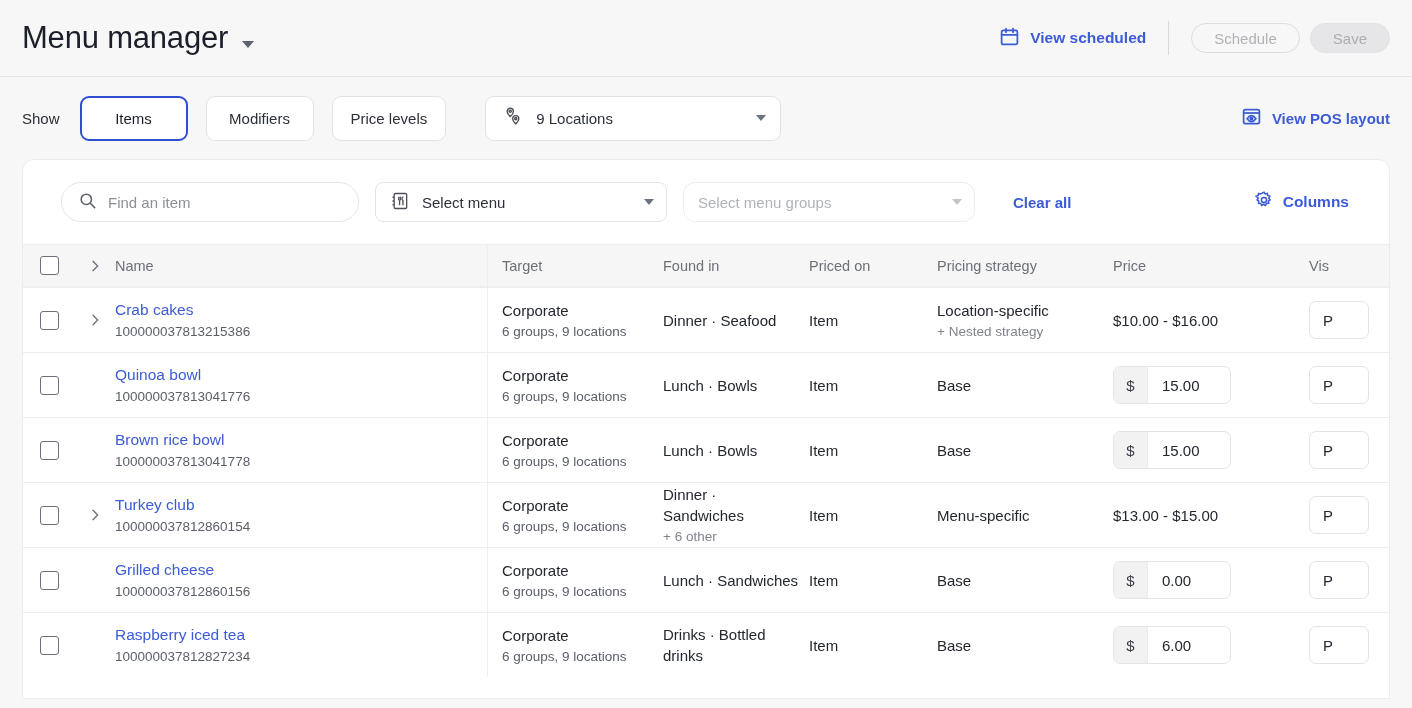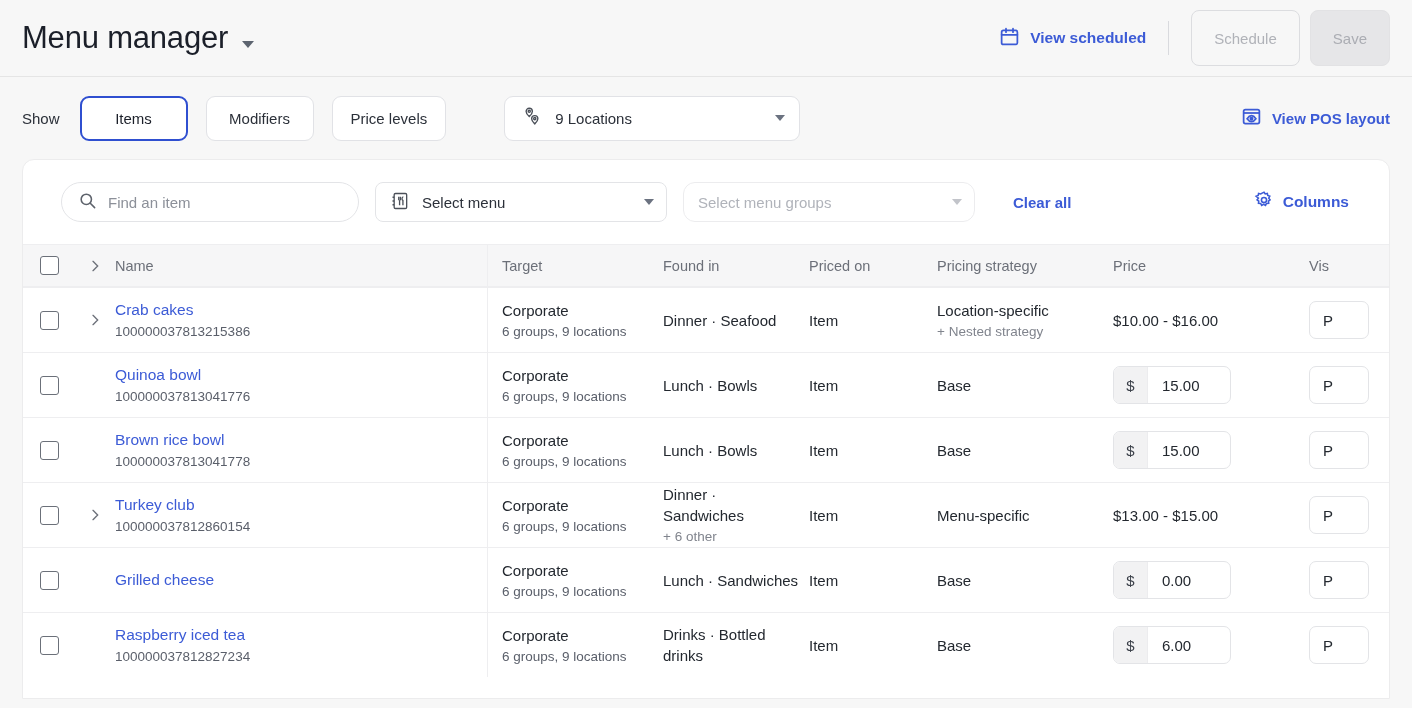--- a/index.html
+++ b/index.html
@@ -39,22 +39,22 @@
   .view-scheduled {
     display: flex; align-items: center; gap: 10px;
     color: #3c5bd6; font-size: 15.5px; font-weight: 700;
     cursor: pointer;
     padding-right: 22px;
   }
   .hdr-divider { width: 1px; height: 34px; background: #d9dade; margin-right: 22px; }
   .btn {
     font-family: "Liberation Sans", sans-serif;
     font-size: 15px;
-    border-radius: 8px;
-    height: 56px;
+    border-radius: 16px;
+    height: 30px;
     padding: 0 22px;
     display: flex; align-items: center; justify-content: center;
     cursor: default;
   }
   .btn-outline { border: 1px solid #dcdde0; background: #f7f7f7; color: #b0b2b8; margin-right: 10px; }
   .btn-filled  { border: 1px solid #e2e2e4; background: #e6e6e8; color: #abadb3; }
 
   
   .toolbar {
     height: 82px;
@@ -69,21 +69,21 @@
     padding: 0 18px;
     border-radius: 9px;
     border: 1px solid #e1e2e6;
     background: #fff;
     display: flex; align-items: center; justify-content: center;
     font-size: 15px; color: #2b3039;
     cursor: pointer;
   }
   .seg.active { border: 2px solid #2f4fd0; color: #1b1f29; }
   .loc-select {
-    margin-left: 40px;
+    margin-left: 21px;
     width: 296px; height: 45px;
     border: 1px solid #e1e2e6;
     border-radius: 9px;
     background: #fff;
     display: flex; align-items: center;
     padding: 0 14px 0 16px;
     gap: 12px;
     font-size: 15px; color: #2b3039;
     cursor: pointer;
   }
@@ -503,20 +503,21 @@
             <div class="vis-chip">P</div>
           </div>
         </div>
         <div class="trow">
           <div class="c-check">
             <div class="chk"></div>
           </div>
           <div class="c-exp"></div>
           <div class="c-name">
             <span class="item-link">Grilled cheese</span>
+            <span class="item-id">100000037812860156</span>
           </div>
           <div class="c-target">
             <span class="cell-main">Corporate</span>
             <span class="cell-sub">6 groups, 9 locations</span>
           </div>
           <div class="c-found">
             <span class="cell-main">Lunch · Sandwiches</span>
           </div>
           <div class="c-priced">
             <span class="cell-main">Item</span>

